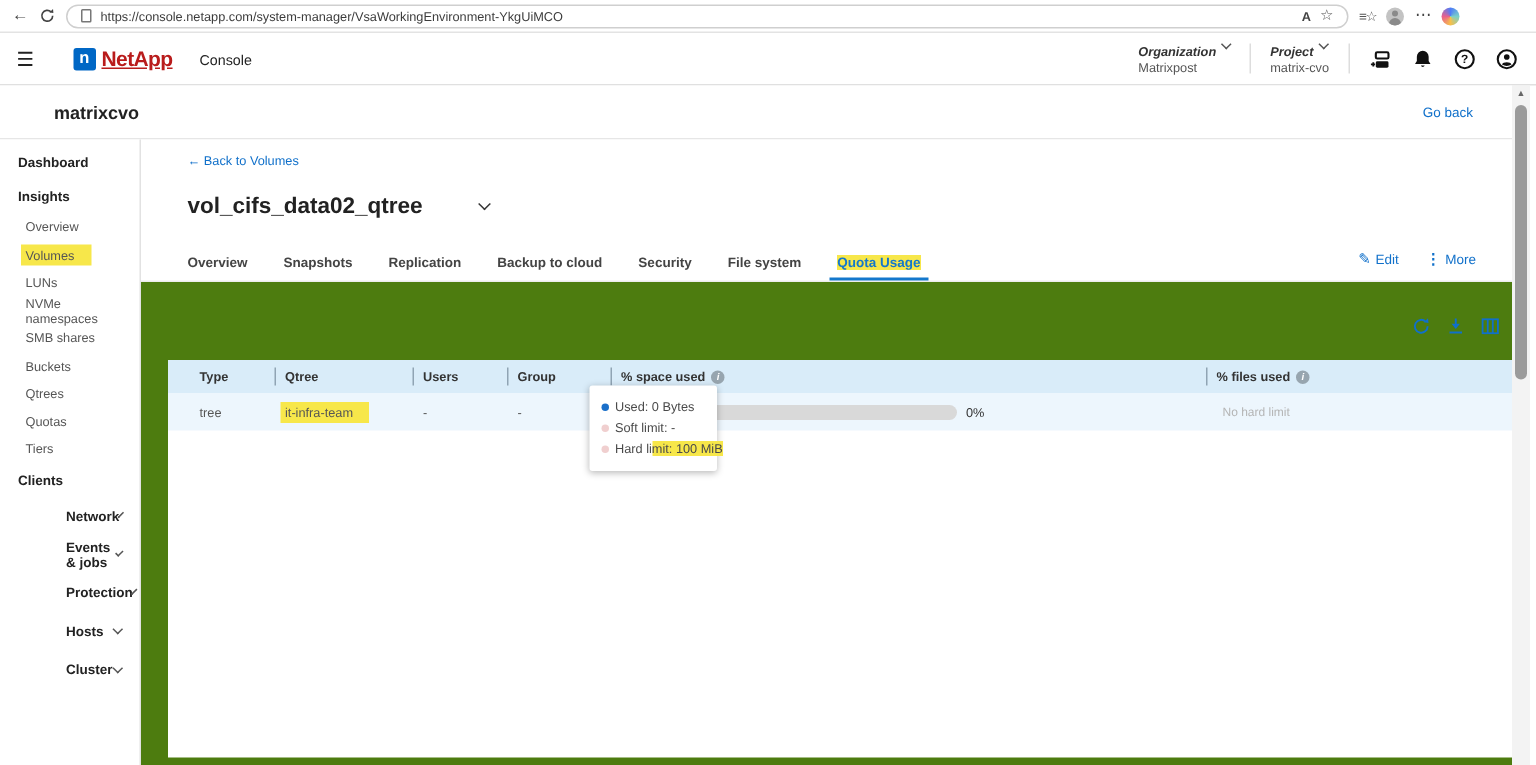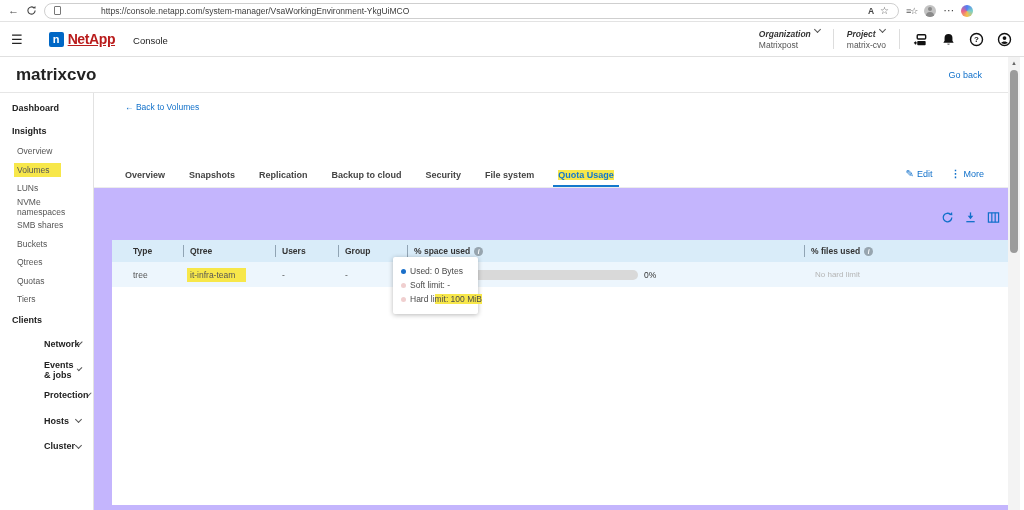--- a/index.html
+++ b/index.html
@@ -8,21 +8,21 @@
   .page { position:relative; width:1024px; height:510px; overflow:hidden; background:#fff; }
 
   
   .browser-bar { position:absolute; top:0; left:0; right:0; height:22px; background:#fff;
     border-bottom:1px solid #e3e3e3; display:flex; align-items:center; padding:0 8px; gap:7px; }
   .nav-glyph { font-size:11px; color:#444; line-height:1; }
   .refresh-svg svg { width:11px; height:11px; display:block; }
   .addr { flex:1; max-width:855px; height:16px; border:1px solid #cfcfcf; border-radius:9px;
     display:flex; align-items:center; padding:0 9px; gap:6px; background:#fff; }
   .doc-ico { width:7px; height:9px; border:1px solid #777; border-radius:1px; flex:none; }
-  .url-text { font-size:8.5px; color:#3c3c3c; flex:1; white-space:nowrap; overflow:hidden;margin-left:34px; }
+  .url-text { font-size:8.5px; color:#3c3c3c; flex:1; white-space:nowrap; overflow:hidden; }
   .read-aloud { font-size:8.5px; color:#444; font-weight:bold; }
   .star-glyph { font-size:10px; color:#555; line-height:1; }
   .fav-hub { font-size:9px; color:#555; letter-spacing:-1px; }
   .avatar-b { width:12px; height:12px; border-radius:50%; background:#c3c3c3; position:relative; overflow:hidden; }
   .avatar-b::before { content:""; position:absolute; top:2px; left:4px; width:4px; height:4px; border-radius:50%; background:#8a8a8a; }
   .avatar-b::after { content:""; position:absolute; top:7px; left:2px; width:8px; height:6px; border-radius:4px 4px 0 0; background:#8a8a8a; }
   .copilot { width:12px; height:12px; border-radius:50%;
     background:conic-gradient(#4f7df7,#7ad0c8,#f7c04a,#e8618c,#4f7df7); }
 
   
@@ -41,21 +41,21 @@
   .ctx-value { font-size:8.5px; color:#555; }
   .chev { width:5px; height:5px; border-right:1.3px solid #555; border-bottom:1.3px solid #555; display:inline-block; }
   .chev.down { transform:rotate(45deg); margin-top:-2px; }
   .chev.up { transform:rotate(-135deg); margin-top:3px; }
   .vdiv { width:1px; height:20px; background:#ddd; }
   .hicon svg { width:15px; height:15px; display:block; }
 
   
   .env-bar { position:absolute; top:57px; left:0; right:16px; height:36px; background:#fff;
     border-bottom:1px solid #e6e6e6; display:flex; align-items:center; }
-  .env-name { font-size:17px; font-weight:bold; color:#222; margin-left:16px; }
+  .env-name { font-size:12px; font-weight:bold; color:#222; margin-left:36px; }
   .goback { margin-left:auto; margin-right:26px; color:#1070ca; font-size:9px; }
 
   
   .sidebar { position:absolute; top:93px; left:0; bottom:0; width:94px; background:#fff;
     border-right:1px solid #e2e2e2; padding-top:3px; }
   .s-top { height:23px; display:flex; align-items:center; padding:0 12px; font-size:9px; font-weight:bold; color:#222; }
   .s-tall { height:25.5px;padding-left:44px; }
   .s-sub { height:18.5px; display:flex; align-items:center; padding:0 12px 0 17px; font-size:8.5px; color:#555; }
   .s-chev { margin-left:auto; }
   .hl { background:#f7e74a; }
@@ -71,21 +71,21 @@
   .title-chev { width:6px; height:6px; border-right:1.4px solid #333; border-bottom:1.4px solid #333;
     transform:rotate(45deg); margin-left:38px; margin-top:-3px; }
   .tabs { position:absolute; left:26px; bottom:0; display:flex; align-items:flex-end; }
   .tab { padding:0 5px 7px; margin-right:14px; font-size:9px; font-weight:bold; color:#444; white-space:nowrap; }
   .tab.active { color:#1478cc; border-bottom:2px solid #1478cc; padding-bottom:5px; }
   .tab-actions { position:absolute; right:24px; bottom:8px; display:flex; gap:18px; align-items:center;
     color:#1070ca; font-size:9px; }
   .pencil { font-size:10px; margin-right:3px; }
   .more-dots { font-size:10px; font-weight:bold; margin-right:3px; }
 
-  .main-gray { position:absolute; top:95px; left:0; right:0; bottom:0; background:#c4b5fd; }
+  .main-gray { position:absolute; top:95px; left:0; right:0; bottom:0; background:#4d7c0f; }
   .toolbar { position:absolute; top:23px; right:8px; display:flex; gap:10px; }
   .toolbar svg { width:13px; height:13px; display:block; }
 
   .table-card { position:absolute; top:52px; left:18px; right:0; bottom:5px; background:#fff; }
   .t-grid { display:grid; grid-template-columns:71px 92px 63px 69px 397px 1fr; }
   .t-header { height:22px; background:#d9ecf9; }
   .hdr-cell { position:relative; display:flex; align-items:center; gap:4px; padding-left:7px;
     font-size:8.5px; font-weight:bold; color:#333; }
   .hdr-cell.first { padding-left:21px; }
   .hdr-cell:not(.first)::before { content:""; position:absolute; left:0; top:5px; bottom:5px; width:1px; background:#90a4b4; }
@@ -250,20 +250,24 @@
       </div>
     <div class="s-top s-tall">
         <span>Cluster</span>
         <span class="s-chev chev down"></span>
       </div>
   </div>
 
   <div class="main">
     <div class="main-top">
       <span class="back-link"><span>←</span> <span>Back to Volumes</span></span>
+      <div class="vol-title">
+        <span>vol_cifs_data02_qtree</span>
+        <span class="title-chev"></span>
+      </div>
       <div class="tabs">
         <span class="tab">Overview</span>
         <span class="tab">Snapshots</span>
         <span class="tab">Replication</span>
         <span class="tab">Backup to cloud</span>
         <span class="tab">Security</span>
         <span class="tab">File system</span>
         <span class="tab active"><span class="hl">Quota Usage</span></span>
       </div>
       <div class="tab-actions">

